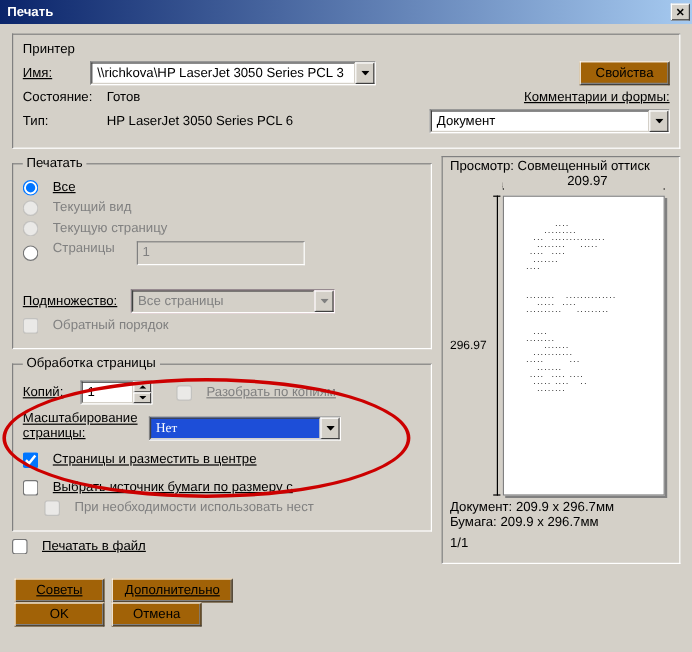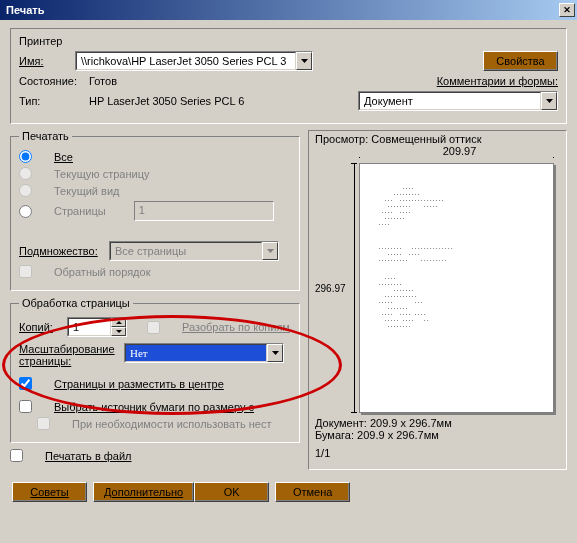--- a/index.html
+++ b/index.html
@@ -11,39 +11,39 @@
 .row { display: flex; align-items: center; margin-bottom: 4px; }
 .lbl { display: inline-block; }
 .u { text-decoration: underline; }
 .combo { display: flex; align-items: center; background: #fff; border: 1px solid; border-color: #808080 #fff #fff #808080; height: 20px; }
 .combo-inner { flex: 1; padding: 0 4px; border: 1px solid; border-color: #404040 #d4d0c8 #d4d0c8 #404040; height: 18px; line-height: 16px; background: #fff; }
 .combo-btn { width: 16px; height: 18px; background: #d4d0c8; border: 1px solid; border-color: #fff #404040 #404040 #fff; display: flex; align-items: center; justify-content: center; }
 .combo-btn svg { width: 7px; height: 4px; }
 .btn { background: #a16207; border: 1px solid; border-color: #fff #404040 #404040 #fff; padding: 3px 10px; min-width: 75px; text-align: center; box-shadow: inset -1px -1px 0 #808080; }
 fieldset { border: 1px solid #808080; border-right-color: #fff; border-bottom-color: #fff; padding: 8px 8px 8px 8px; margin-bottom: 6px; position: relative; }
 fieldset legend { padding: 0 3px; background: #d4d0c8; }
-.radio, .check { display: flex; align-items: center; margin-bottom: 4px; gap: 22px; }
+.radio, .check { display: flex; margin-bottom: 4px; gap: 12px; }
 .radio input, .check input { margin: 0; }
 .disabled { color: #808080; }
 .numinput { display: flex; background: #fff; border: 1px solid; border-color: #808080 #fff #fff #808080; height: 20px; width: 60px; }
 .numinput input { border: 1px solid; border-color: #404040 #d4d0c8 #d4d0c8 #404040; width: 100%; padding: 0 4px; font-size: 11px; }
 .spinbtns { display: flex; flex-direction: column; }
 .spinbtn { width: 15px; height: 9px; background: #d4d0c8; border: 1px solid; border-color: #fff #404040 #404040 #fff; display: flex; align-items: center; justify-content: center; }
 .spinbtn svg { width: 6px; height: 3px; }
 .maincols { display: flex; gap: 8px; }
-.leftcol { width: 290px; }
+.leftcol { width: 350px; }
 .rightcol { flex: 1; }
 .preview-frame { border: 1px solid #808080; border-right-color:#fff; border-bottom-color:#fff; padding: 2px 6px 6px 6px; height: 340px; position: relative; }
 .preview-label { margin-bottom: 4px; }
 .preview-body { display:flex; height: 250px; }
 .ruler-left { width: 44px; display: flex; align-items:center; }
 .page { flex:1; background:#fff; border:1px solid #808080; box-shadow: 2px 2px 0 #808080; margin-right:6px; position:relative; overflow:hidden; }
 .dots { position:absolute; font-family: monospace; font-size: 5px; line-height: 6px; white-space: pre; color:#000; left: 18px; top: 20px; }
 .below-preview { margin-top: 4px; }
-.bottomrow { display:flex; justify-content: flex-start; margin-top: 12px; padding: 0 2px; }
+.bottomrow { display:flex; justify-content: flex-start; margin-top: 12px; padding: 0 2px; flex-direction: column; }
 .btngroup { display:flex; gap:6px; }
 .ellipse { position:absolute; border: 3px solid #c00; border-radius: 50%; width: 340px; height: 100px; left: 2px; top: 315px; pointer-events: none; }
 .txtdis { background:#d4d0c8; border: 1px solid; border-color:#808080 #fff #fff #808080; height:20px; padding: 2px 4px; color:#808080; }
 .combo.selected .combo-inner { background: #1d4ed8; color: #fff; font-family: Liberation Serif, serif; }
 </style>
 </head>
 <body>
 
 <div class="titlebar">
   <span class="title">Печать</span>
@@ -92,25 +92,25 @@
     <div class="leftcol">
 
       <fieldset>
         <legend>Печатать</legend>
         <div class="radio">
             <input type="radio" checked="" style="">
             <span class="u">Все</span>
           </div>
         <div class="radio disabled">
             <input type="radio" disabled="" style="">
-            <span>Текущую страницу</span>
+            <span>Текущий вид</span>
           </div>
         <div class="radio disabled">
             <input type="radio" disabled="" style="">
-            <span>Текущий вид</span>
+            <span>Текущую страницу</span>
           </div>
         <div class="radio disabled">
           <input type="radio" style="">
             <span>Страницы</span>
           <div class="txtdis" style="width:140px; margin-left:6px;">1</div>
         </div>
         <div class="row" style="margin-top:20px;">
           <span class="lbl u" style="width:90px;">Подмножество:</span>
           <div class="combo disabled" style="width:170px; background:#f9a8d4;">
             <div class="combo-inner disabled" style="background:#d4d0c8;">Все страницы</div>
@@ -144,21 +144,21 @@
                     <path d="M0 0 L6 0 L3 3 Z" fill="#000"></path>
                   </svg>
                 </div>
             </div>
           </div>
           <div class="check disabled" style="margin-left:20px; margin-bottom:0;">
               <input type="checkbox" disabled="" style="">
               <span class="u">Разобрать по копиям</span>
             </div>
         </div>
-        <div class="row" style="margin-top:6px; align-items:flex-start;">
+        <div class="row" style="margin-top:6px; align-items:flex-end;">
           <span class="lbl u" style="width:105px;">Масштабирование страницы:</span>
           <div class="combo selected" style="width:160px;">
             <div class="combo-inner">Нет</div>
             <div class="combo-btn">
                 <svg viewBox="0 0 7 4">
                   <path d="M0 0 L7 0 L3.5 4 Z" fill="#000"></path>
                 </svg>
               </div>
           </div>
         </div>

